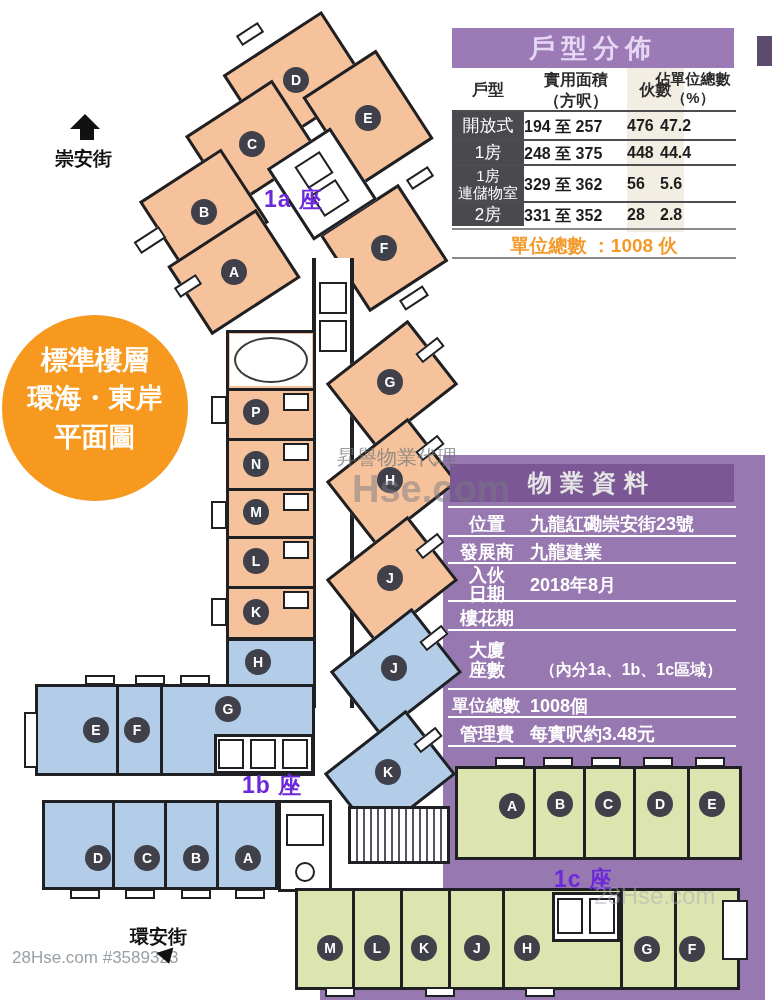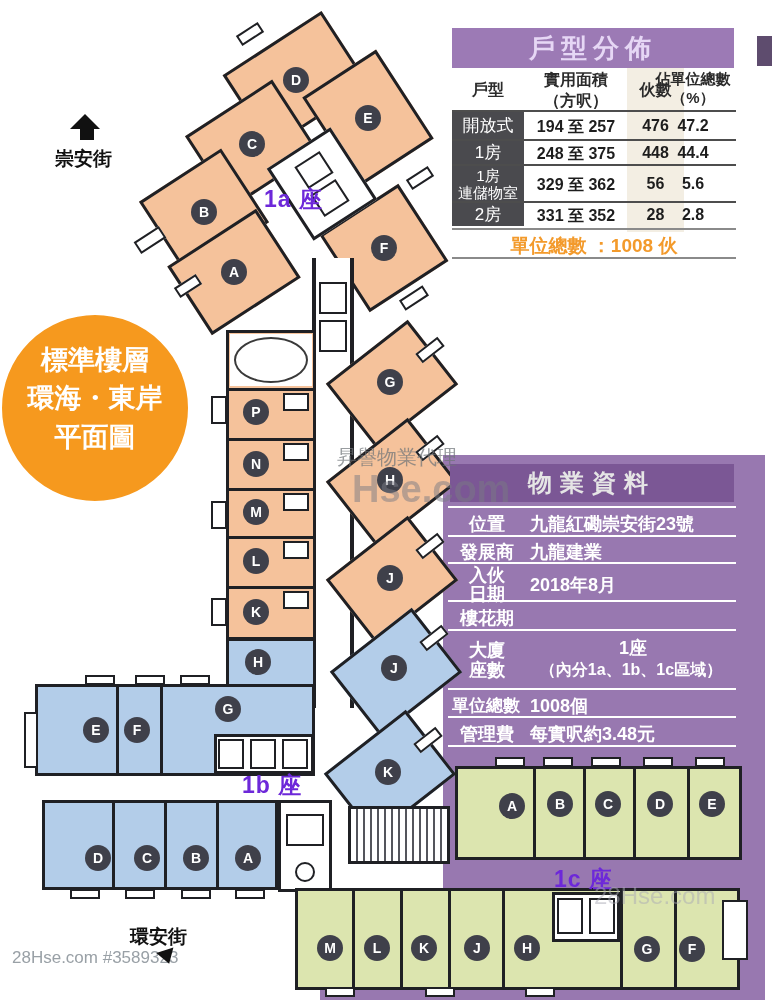--- a/index.html
+++ b/index.html
@@ -12,21 +12,21 @@
   .w{background:#1F2024;z-index:2}
   .uc{width:26px;height:26px;border-radius:50%;background:#3F404A;color:#fff;
       font-weight:bold;font-size:14px;line-height:26px;text-align:center;z-index:4}
   .rl{color:#6d28d9;font-weight:800;font-size:23px;white-space:nowrap;z-index:4;letter-spacing:1px}
   .pre{white-space:pre-line}
   .tt{z-index:6}
   .pc{z-index:3;color:#e5e5e5}
   .sep{z-index:6;background:#4d4d4d;height:2px}
   .psep{z-index:3;background:#fff;height:2px}
   .lblcell{background:#4A4A4E;color:#fff;font-weight:normal;text-align:center;z-index:6}
-  .val{color:#1d1d1d;font-weight:bold;font-size:16px;text-align:center;z-index:6}
+  .val{color:#1d1d1d;font-weight:bold;font-size:16px;z-index:6}
   .hdr{color:#2b2b2b;font-weight:bold;font-size:16px;text-align:center;z-index:6}
   .plab{font-weight:bold;font-size:18px;text-align:center;z-index:3;color:#fff}
   .pval{font-weight:bold;font-size:18px;text-align:left;z-index:3;color:#fff}
   .wm{z-index:5;pointer-events:none;white-space:nowrap}
   .stair{background:repeating-linear-gradient(90deg,#fff 0 5px,#54555c 5px 7px)}
 </style>
 </head>
 <body>
 
 <div id="stage">
@@ -222,21 +222,20 @@
   <div class="a pval" style="left:530px;top:540px;width:206px">九龍建業</div>
   <div class="a psep" style="left:448px;top:562px;width:288px"></div>
   <div class="a plab pre" style="left:450px;top:566px;width:74px;line-height:19px">入伙
 日期</div>
   <div class="a pval" style="left:530px;top:573px;width:206px">2018年8月</div>
   <div class="a psep" style="left:448px;top:600px;width:288px"></div>
   <div class="a plab" style="left:450px;top:606px;width:74px">樓花期</div>
   <div class="a psep" style="left:448px;top:629px;width:288px"></div>
   <div class="a plab pre" style="left:450px;top:640px;width:74px;line-height:20px">大廈
 座數</div>
-  <div class="a pval" style="left:530px;top:636px;width:206px;text-align:center">1座</div>
   <div class="a pval" style="left:524px;top:660px;width:214px;text-align:center;font-size:16px">（內分1a、1b、1c區域）</div>
   <div class="a psep" style="left:448px;top:688px;width:288px"></div>
   <div class="a plab" style="left:446px;top:694px;width:80px;font-size:17px">單位總數</div>
   <div class="a pval" style="left:530px;top:694px;width:206px">1008個</div>
   <div class="a psep" style="left:448px;top:716px;width:288px"></div>
   <div class="a plab" style="left:450px;top:722px;width:74px">管理費</div>
   <div class="a pval" style="left:530px;top:722px;width:206px">每實呎約3.48元</div>
   <div class="a psep" style="left:448px;top:745px;width:288px"></div>
 
   <div class="a" style="left:-2px;top:311px;width:194px;height:194px;background:#F6991E;border:4px solid #fff;border-radius:50%;z-index:5;text-align:center;color:#fff;font-weight:bold;font-size:27px;line-height:1.42;padding-top:26px">

